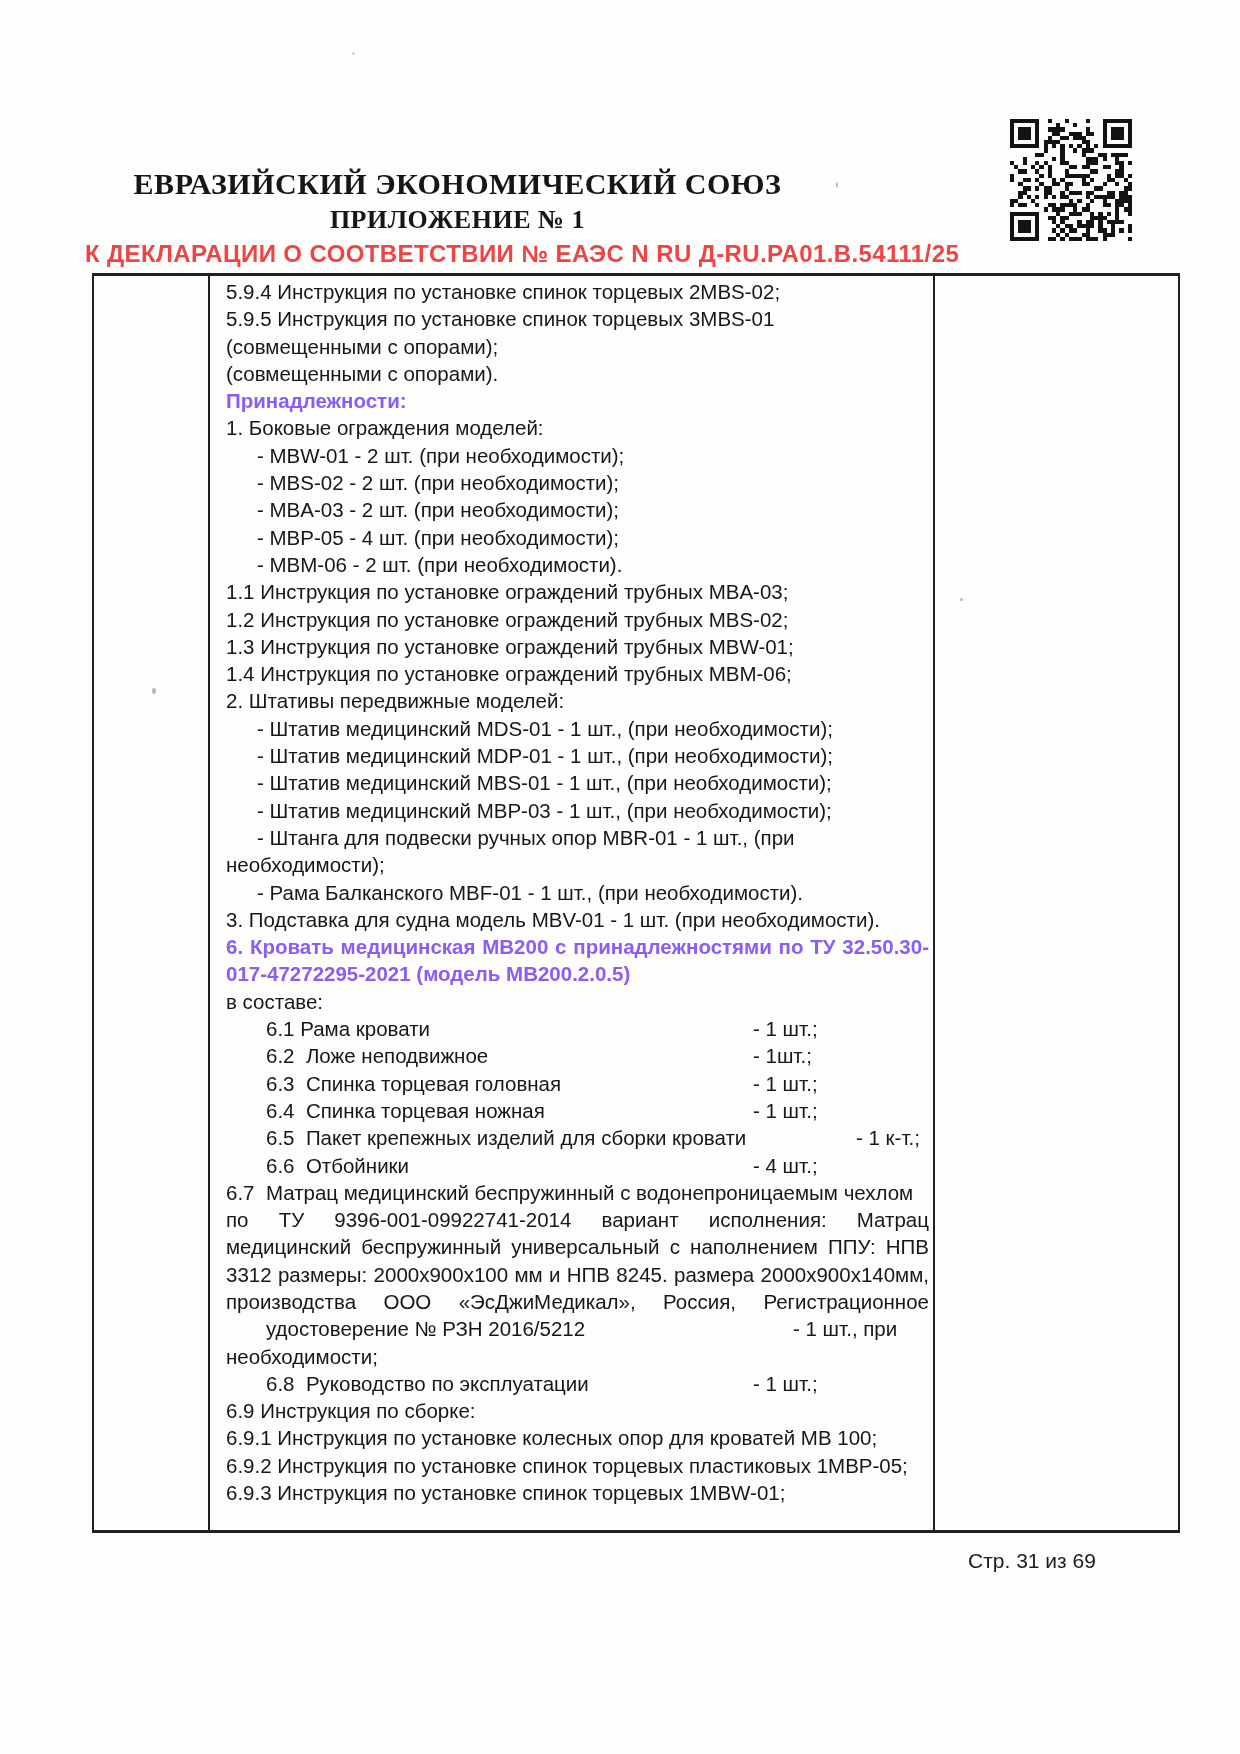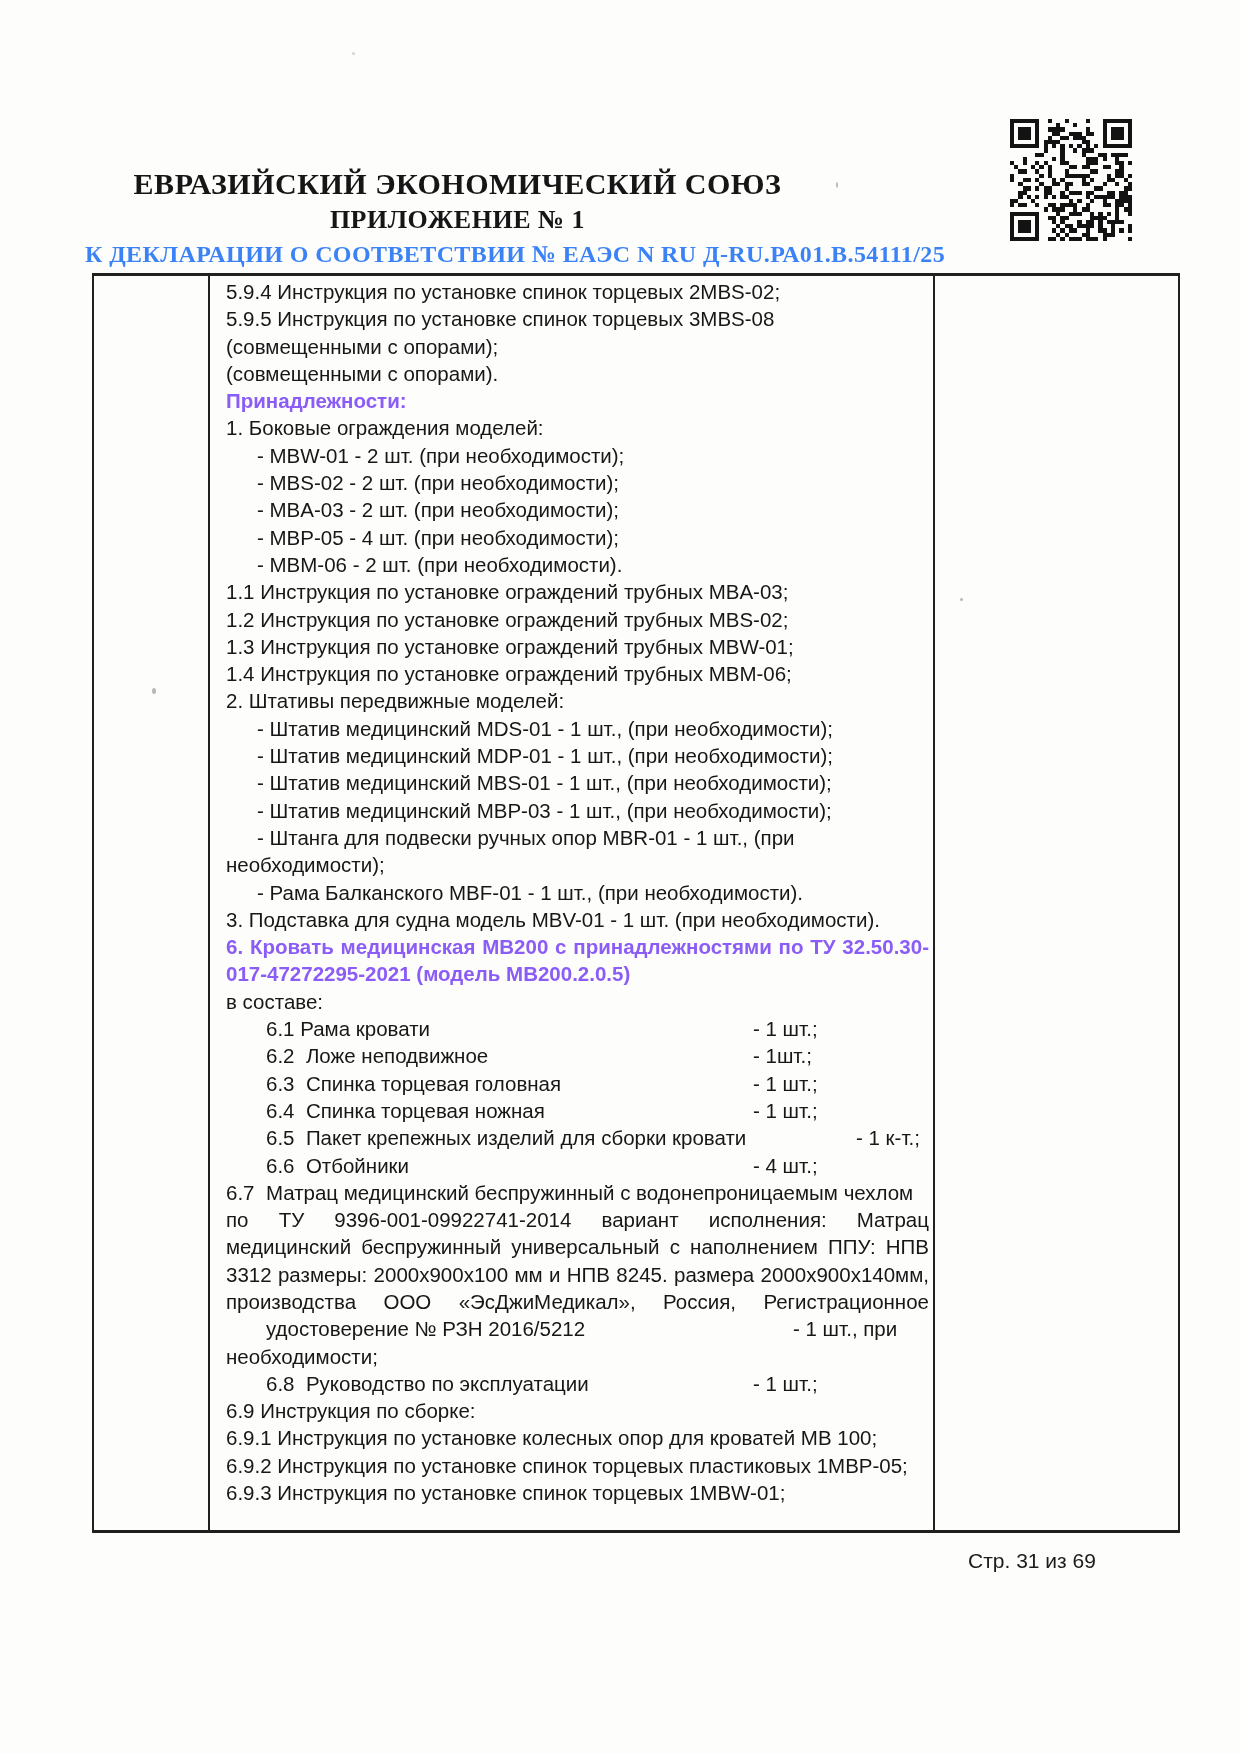--- a/index.html
+++ b/index.html
@@ -23,23 +23,23 @@
     font-weight:bold;font-size:30px;line-height:38px;letter-spacing:0.5px;
     color:#161616;
   }
   .h2{
     font-family:"Liberation Serif","DejaVu Serif",serif;
     font-weight:bold;font-size:26px;line-height:34px;letter-spacing:0.5px;
     color:#161616;
   }
   .h3{
     width:860px;text-align:center;
-    font-family:Liberation Serif, serif;
+    font-family:Liberation Sans, sans-serif;
     font-weight:bold;font-size:24px;line-height:34px;letter-spacing:0.4px;
-    color:#3b82f6;white-space:nowrap;
+    color:#ef4444;white-space:nowrap;
   }
   
   .qr{position:absolute;left:1010px;top:119px;width:122px;height:122px;}
   .qr svg{display:block;width:122px;height:122px;}
   
   .tbl{
     position:absolute;left:92px;top:273px;
     width:1088px;height:1260px;
     border:2px solid #202020;
     border-top-width:3px;border-bottom-width:3px;
@@ -378,21 +378,21 @@
       <div class="h1">ЕВРАЗИЙСКИЙ ЭКОНОМИЧЕСКИЙ СОЮЗ</div>
       <div class="h2">ПРИЛОЖЕНИЕ № 1</div>
     </div>
     <div class="h3">К ДЕКЛАРАЦИИ О СООТВЕТСТВИИ № ЕАЭС N RU Д-RU.РА01.В.54111/25</div>
   </div>
 
   <div class="tbl">
     <div class="col-left"></div>
     <div class="col-mid" id="rows">
         <div class="row"><span class="rt">5.9.4 Инструкция по установке спинок торцевых 2MBS-02;</span></div>
-        <div class="row"><span class="rt">5.9.5 Инструкция по установке спинок торцевых 3MBS-08</span></div>
+        <div class="row"><span class="rt">5.9.5 Инструкция по установке спинок торцевых 3MBS-01</span></div>
         <div class="row"><span class="rt">(совмещенными с опорами);</span></div>
         <div class="row"><span class="rt">(совмещенными с опорами).</span></div>
         <div class="row b"><span class="rt">Принадлежности:</span></div>
         <div class="row"><span class="rt">1. Боковые ограждения моделей:</span></div>
         <div class="row ind"><span class="rt">- MBW-01 - 2 шт. (при необходимости);</span></div>
         <div class="row ind"><span class="rt">- MBS-02 - 2 шт. (при необходимости);</span></div>
         <div class="row ind"><span class="rt">- MBA-03 - 2 шт. (при необходимости);</span></div>
         <div class="row ind"><span class="rt">- MBP-05 - 4 шт. (при необходимости);</span></div>
         <div class="row ind"><span class="rt">- MBM-06 - 2 шт. (при необходимости).</span></div>
         <div class="row"><span class="rt">1.1 Инструкция по установке ограждений трубных MBA-03;</span></div>

